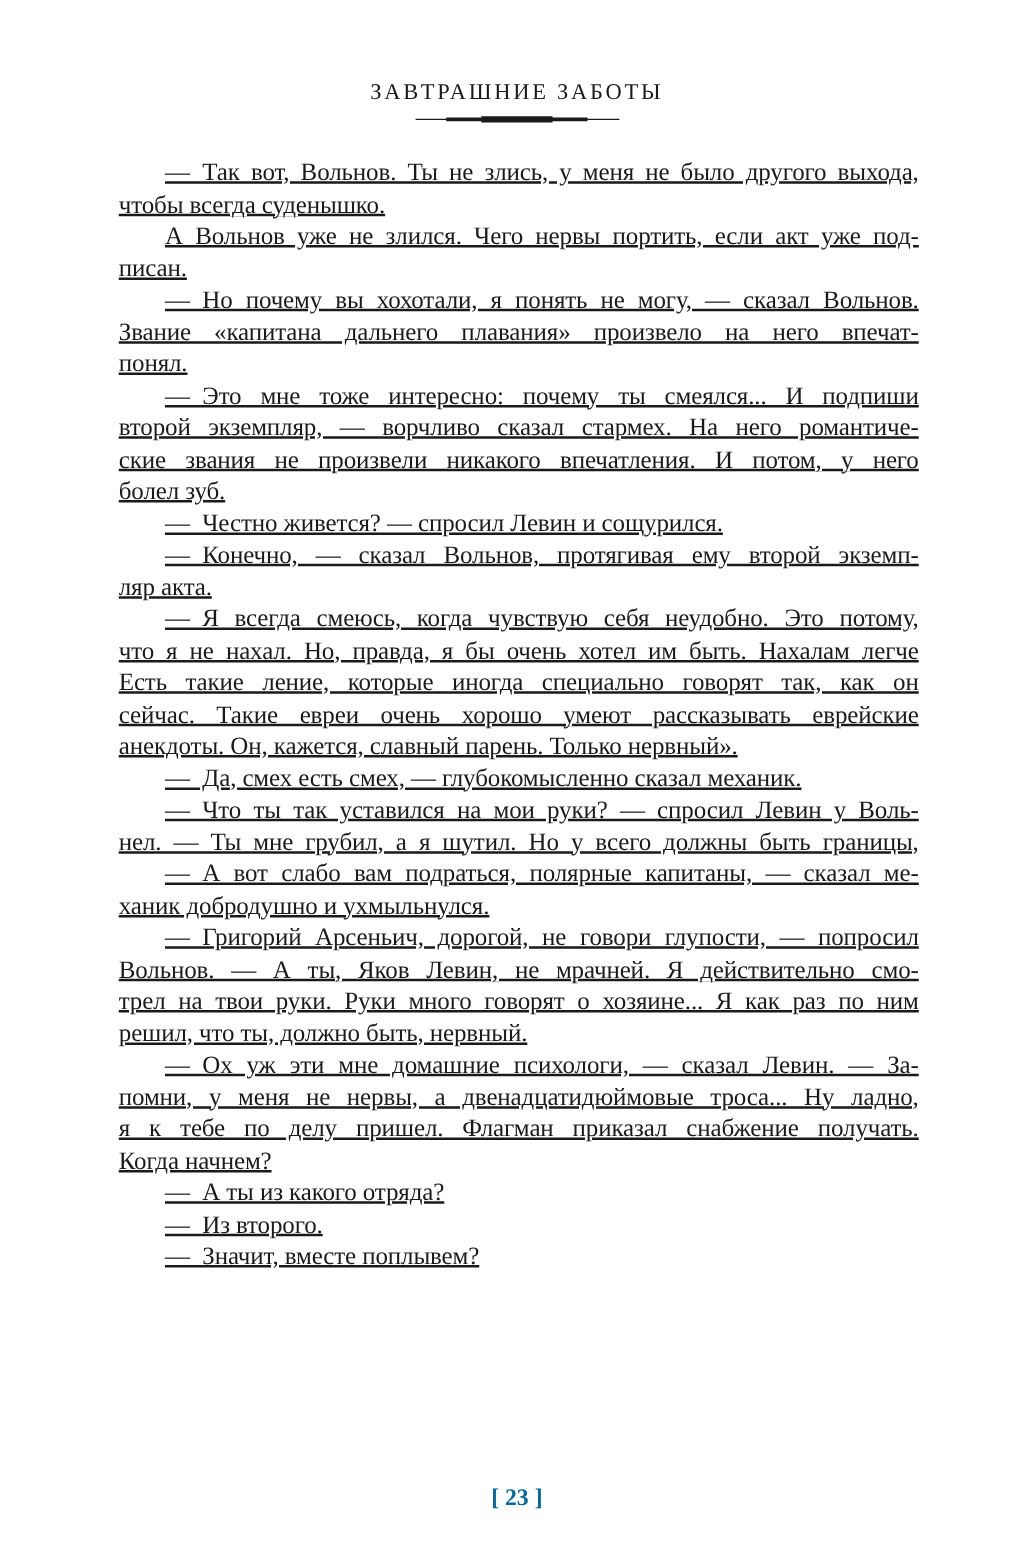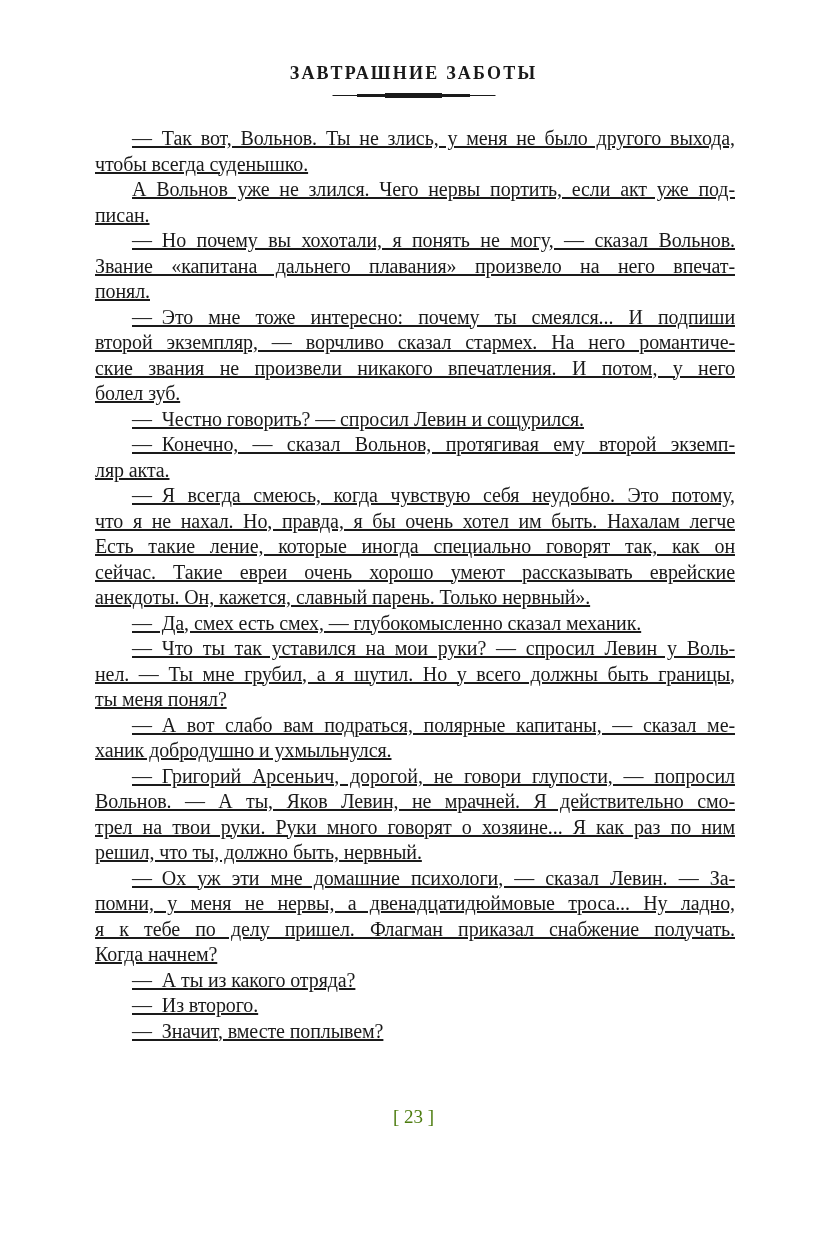--- a/index.html
+++ b/index.html
@@ -15,21 +15,21 @@
     overflow: hidden;
     font-family: "Liberation Serif", "DejaVu Serif", serif;
     color: #1a1a1a;
   }
   .header-title {
     position: absolute;
     top: 62px;
     left: 0;
     right: 0;
     text-align: center;
-    font-weight: bold;
+    font-weight: normal;
     font-size: 18px;
     line-height: 22px;
     letter-spacing: 2.2px;
     color: #1a1a1a;
   }
   .divider {
     position: absolute;
     top: 92px;
     left: 50%;
     transform: translateX(-50%);
@@ -75,28 +75,28 @@
   .line {
     display: block;
     text-align: justify;
     text-align-last: justify;
     white-space: normal;
   }
   .line.first { text-indent: 37px; }
   .line.last  { text-align-last: left; }
   .page-number {
     position: absolute;
-    top: 1105px;
+    top: 1187px;
     left: 0;
     right: 0;
     text-align: center;
-    font-weight: normal;
+    font-weight: bold;
     font-size: 19px;
     line-height: 24px;
-    color: #4d7c0f;
+    color: #0369a1;
   }
 </style>
 </head>
 <body>
 
 <div class="page">
 
   <div class="header-title">ЗАВТРАШНИЕ ЗАБОТЫ</div>
 
   <div class="divider">
@@ -119,42 +119,41 @@
         <div class="line">Звание «капитана дальнего плавания» произвело на него впечат-</div>
         <div class="line last">понял.</div>
       </div>
       <div class="para">
         <div class="line first">— Это мне тоже интересно: почему ты смеялся... И подпиши</div>
         <div class="line">второй экземпляр, — ворчливо сказал стармех. На него романтиче-</div>
         <div class="line">ские звания не произвели никакого впечатления. И потом, у него</div>
         <div class="line last">болел зуб.</div>
       </div>
       <div class="para">
-        <div class="line first last">— Честно говорить? — спросил Левин и сощурился.</div>
+        <div class="line first last">— Честно живется? — спросил Левин и сощурился.</div>
       </div>
       <div class="para">
         <div class="line first">— Конечно, — сказал Вольнов, протягивая ему второй экземп-</div>
         <div class="line last">ляр акта.</div>
       </div>
       <div class="para">
         <div class="line first">— Я всегда смеюсь, когда чувствую себя неудобно. Это потому,</div>
         <div class="line">что я не нахал. Но, правда, я бы очень хотел им быть. Нахалам легче</div>
       </div>
       <div class="para">
         <div class="line">Есть такие ление, которые иногда специально говорят так, как он</div>
         <div class="line">сейчас. Такие евреи очень хорошо умеют рассказывать еврейские</div>
         <div class="line last">анекдоты. Он, кажется, славный парень. Только нервный».</div>
       </div>
       <div class="para">
         <div class="line first last">— Да, смех есть смех, — глубокомысленно сказал механик.</div>
       </div>
       <div class="para">
         <div class="line first">— Что ты так уставился на мои руки? — спросил Левин у Воль-</div>
         <div class="line">нел. — Ты мне грубил, а я шутил. Но у всего должны быть границы,</div>
-        <div class="line last">ты меня понял?</div>
       </div>
       <div class="para">
         <div class="line first">— А вот слабо вам подраться, полярные капитаны, — сказал ме-</div>
         <div class="line last">ханик добродушно и ухмыльнулся.</div>
       </div>
       <div class="para">
         <div class="line first">— Григорий Арсеньич, дорогой, не говори глупости, — попросил</div>
         <div class="line">Вольнов. — А ты, Яков Левин, не мрачней. Я действительно смо-</div>
         <div class="line">трел на твои руки. Руки много говорят о хозяине... Я как раз по ним</div>
         <div class="line last">решил, что ты, должно быть, нервный.</div>

